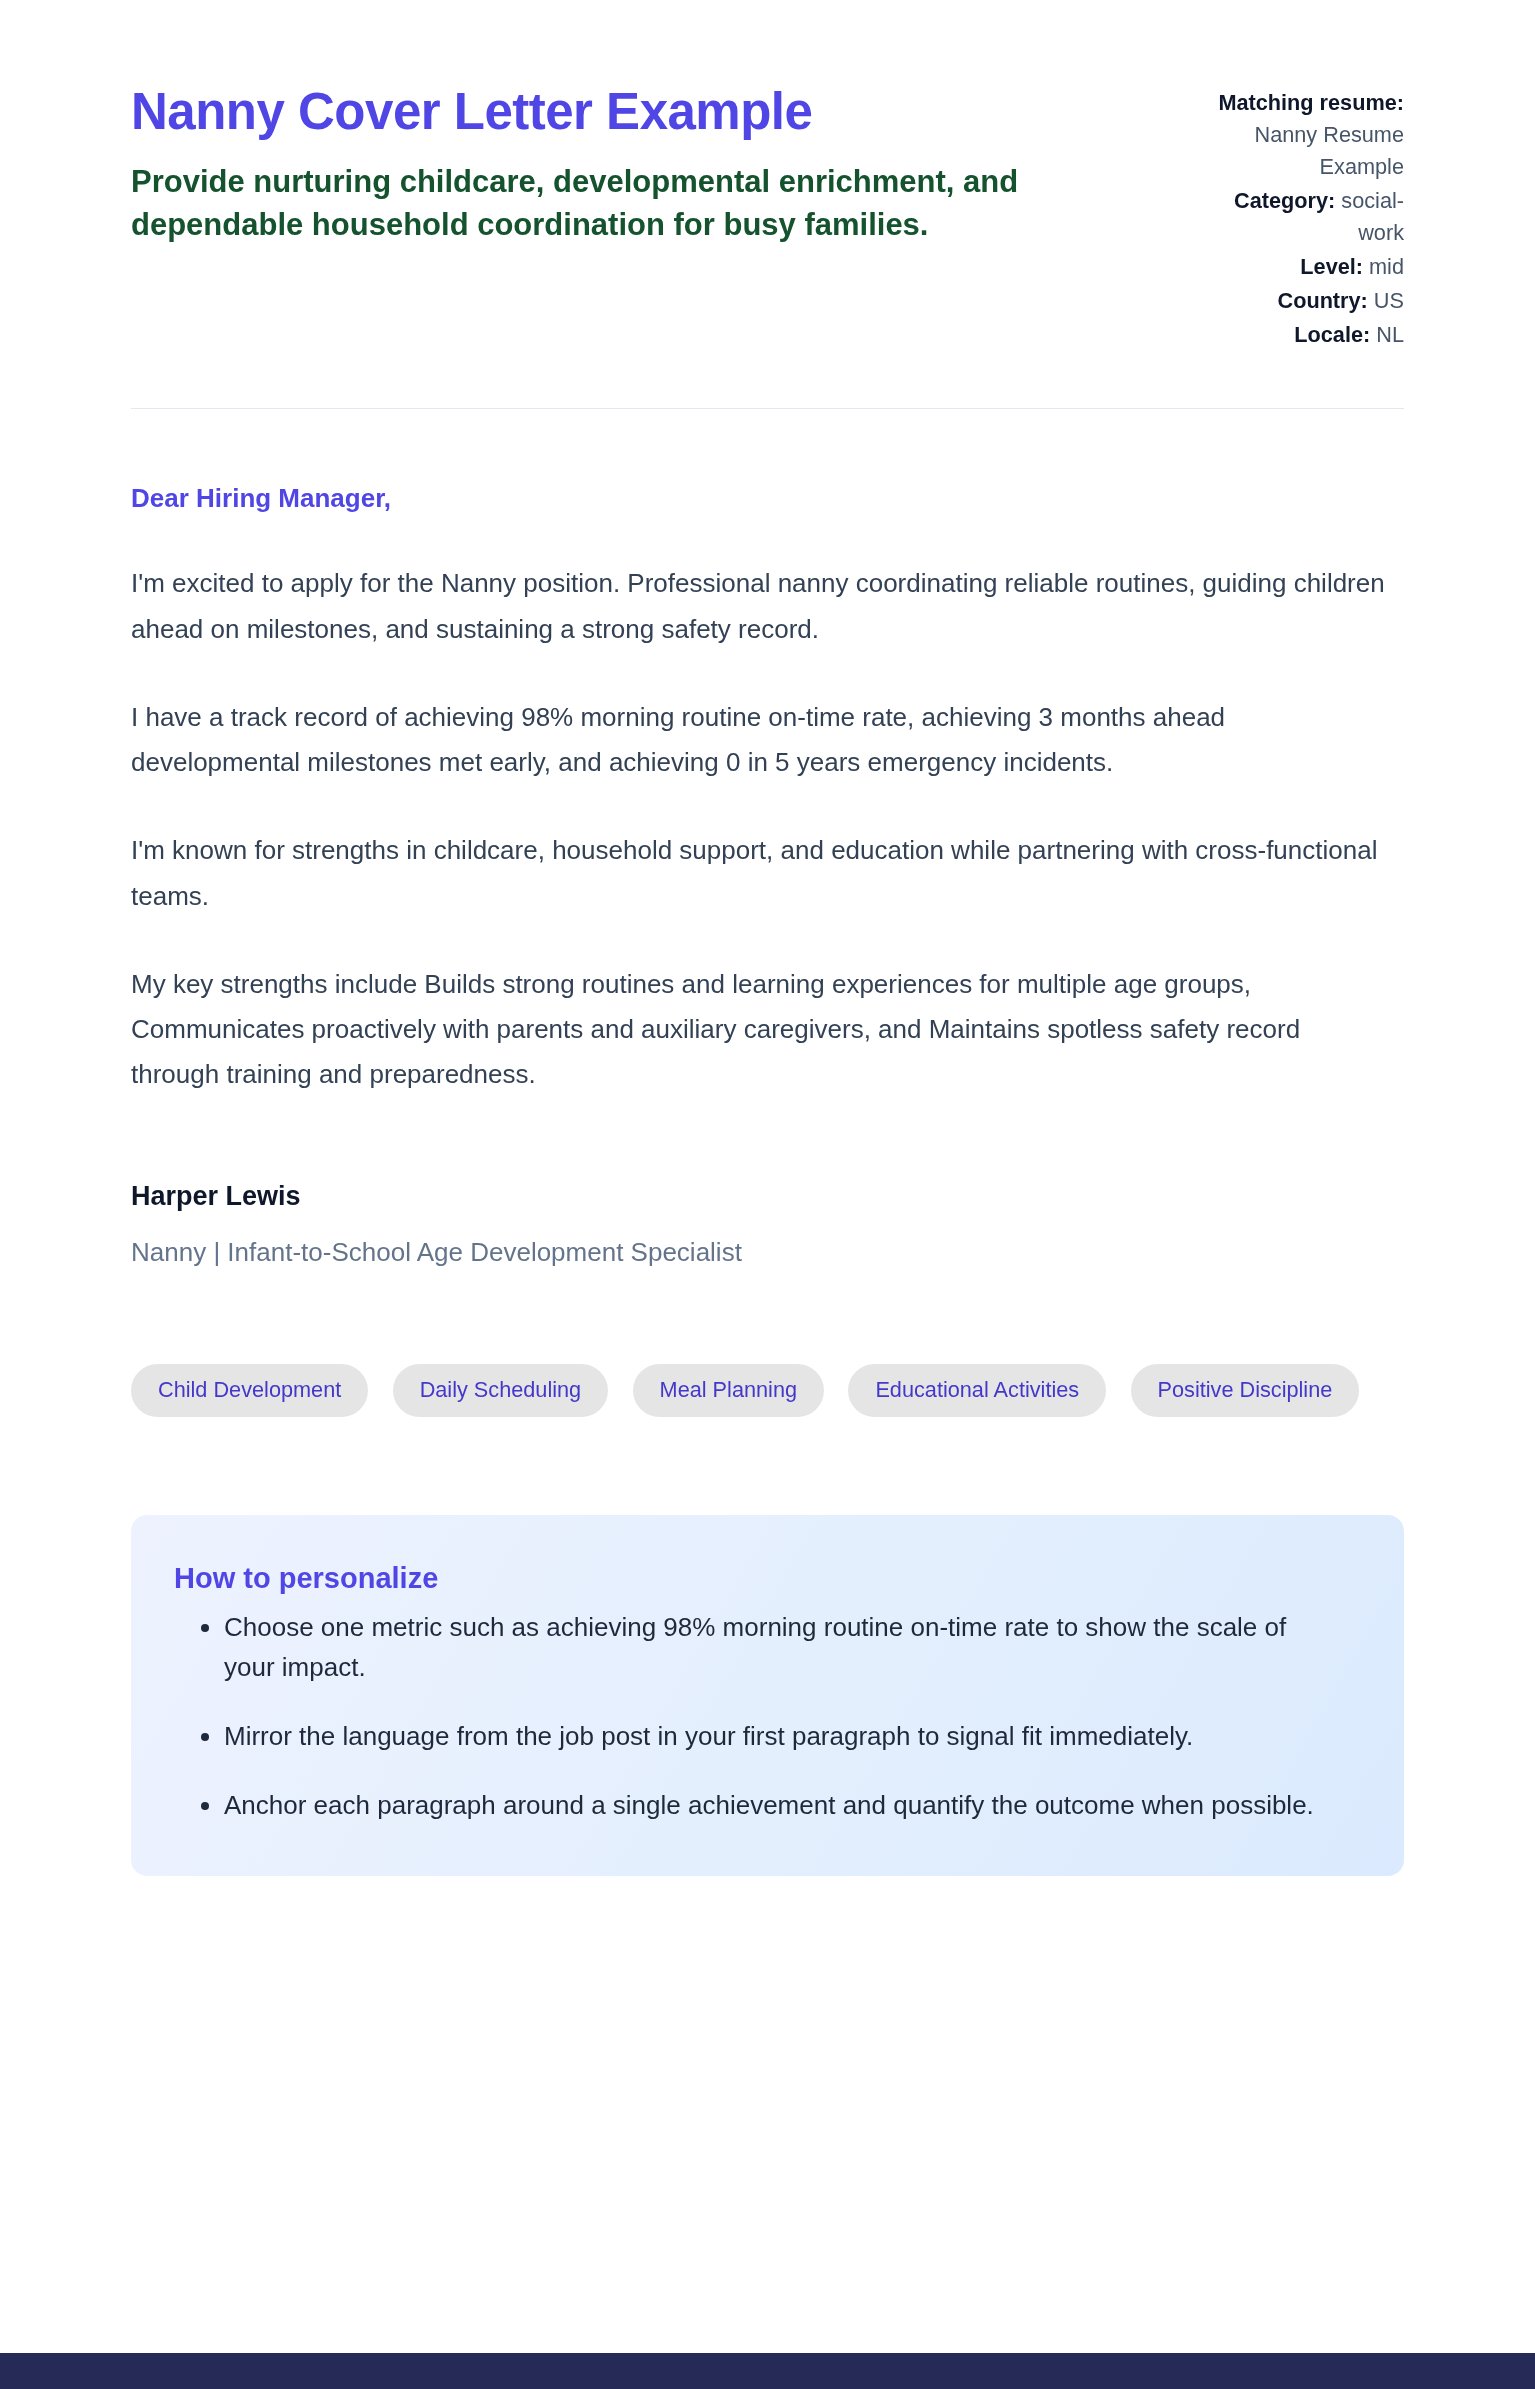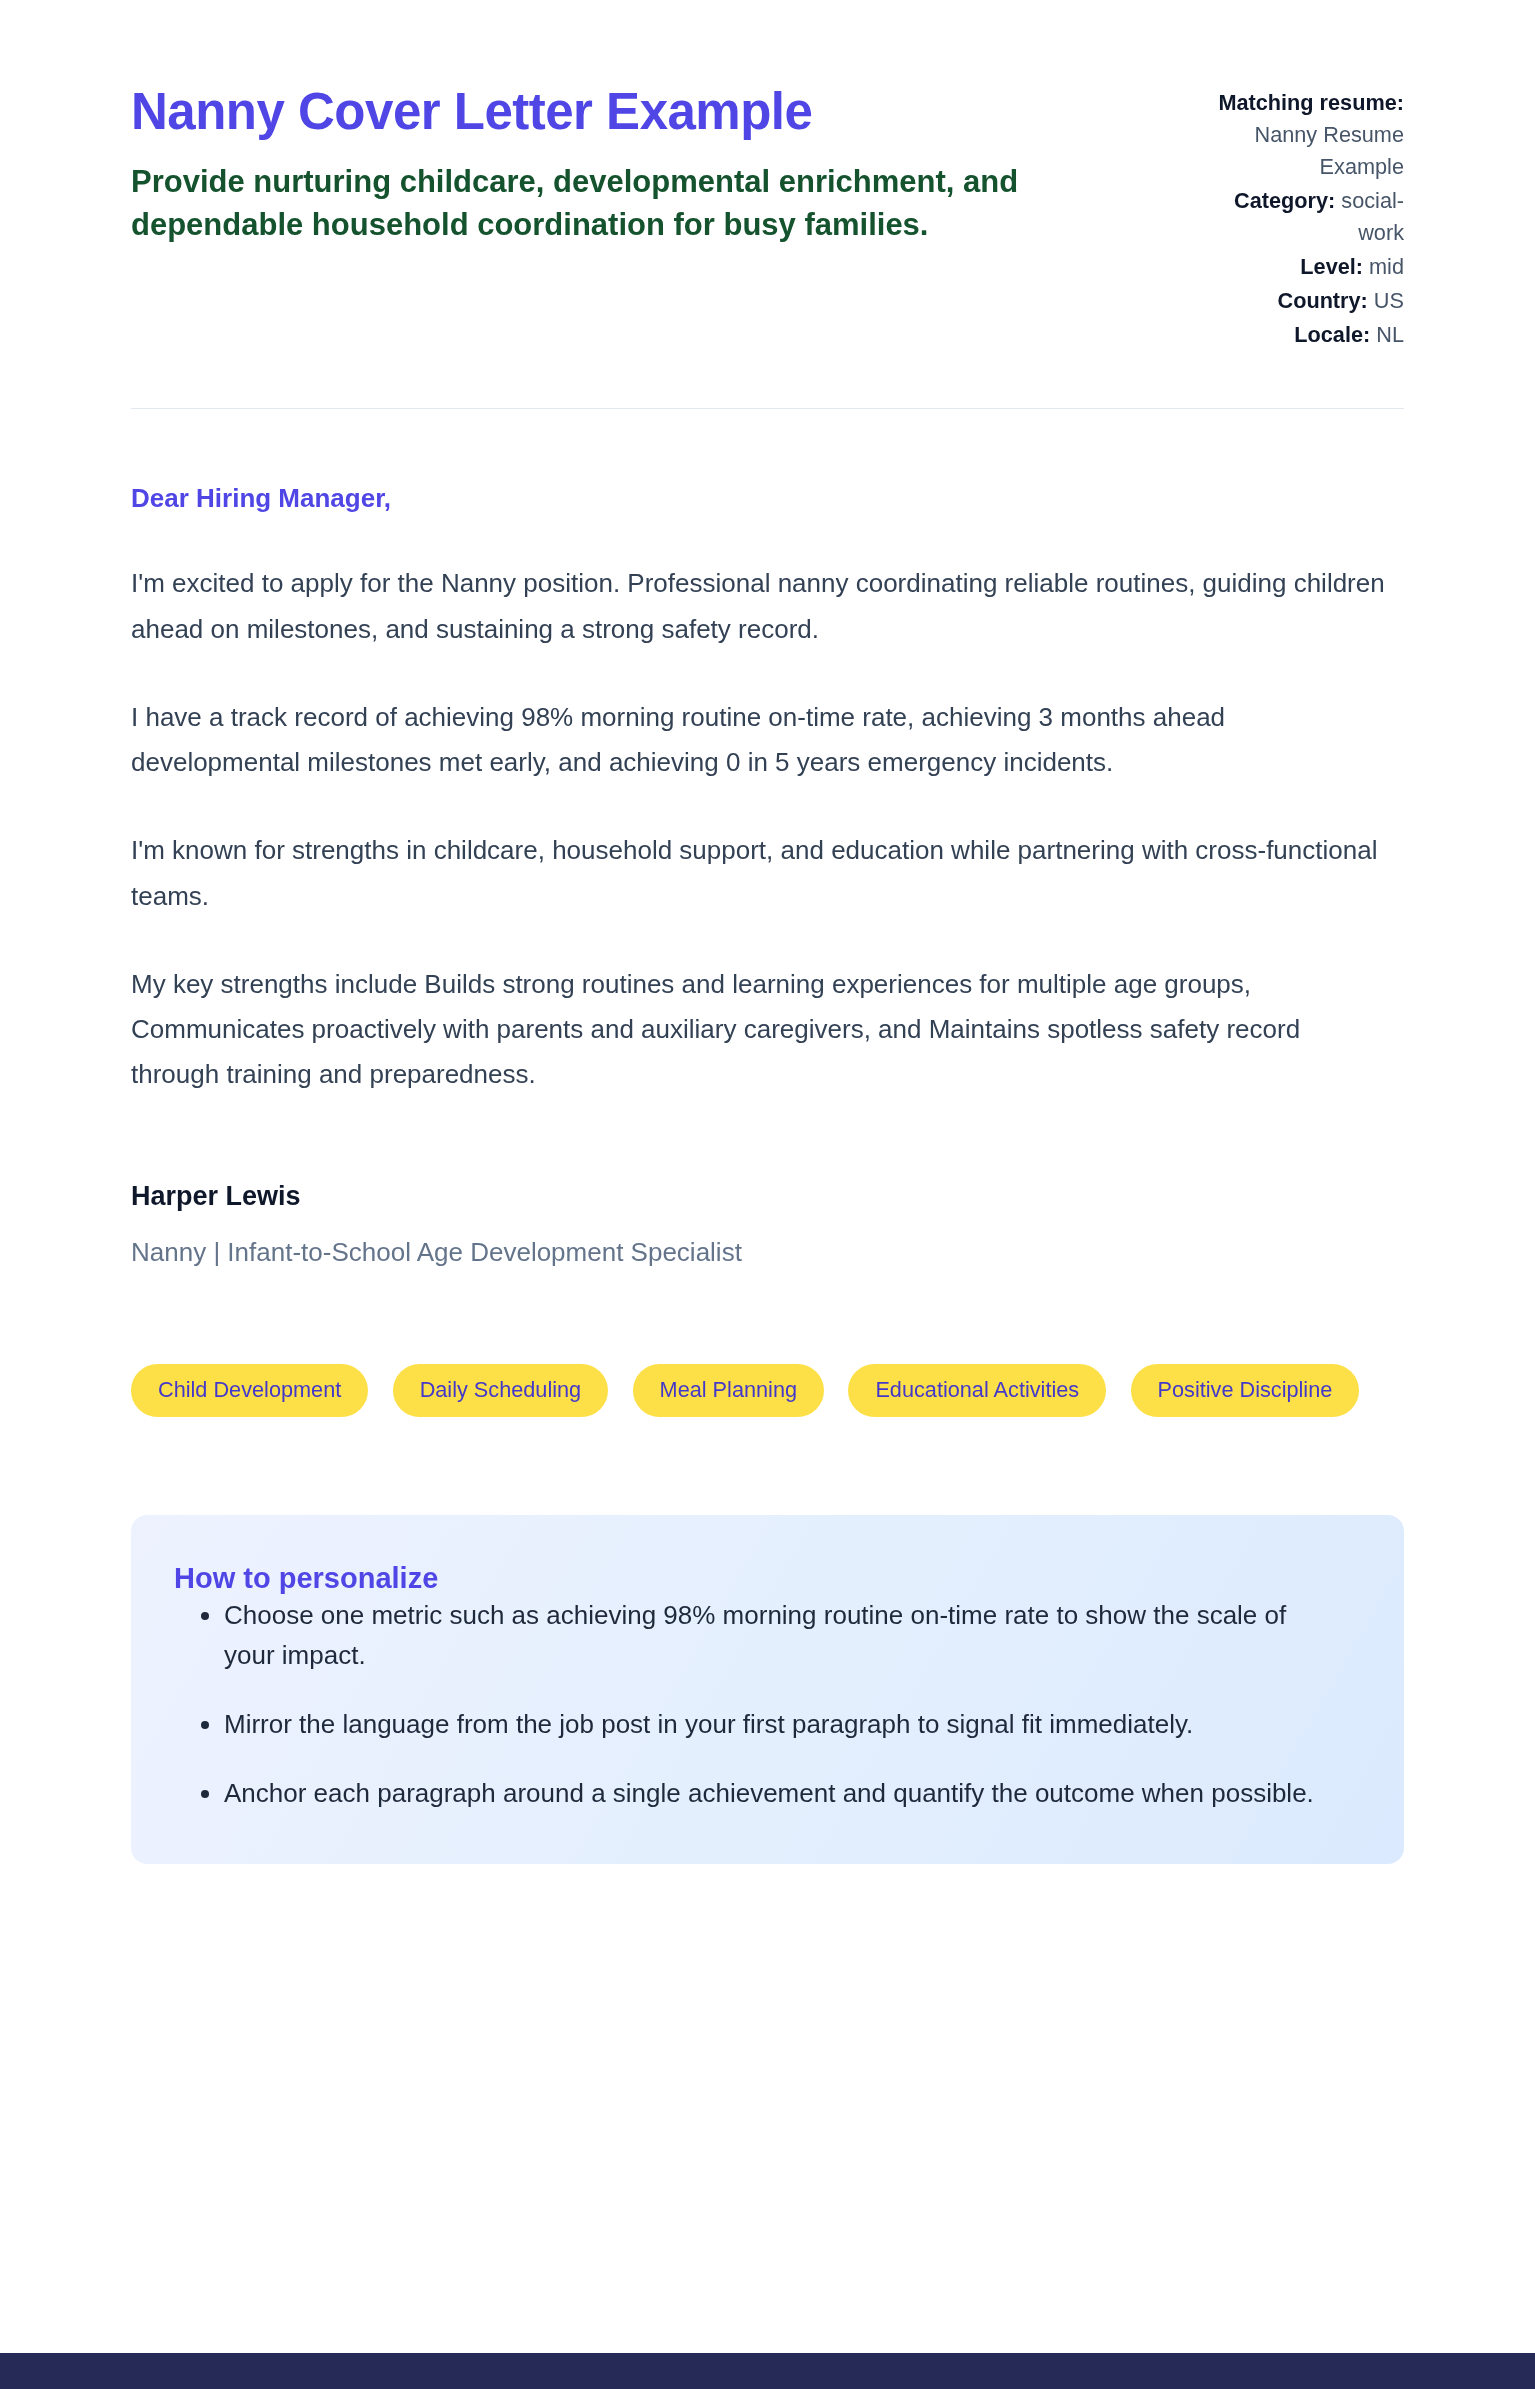--- a/index.html
+++ b/index.html
@@ -79,21 +79,21 @@
   .sig-title {
     margin-top: 25px;
     font-size: 26px;
     color: #64748b;
   }
 
   
   .tags { display: flex; flex-wrap: wrap; gap: 24.4px; margin-top: 96px; }
   .tag {
     display: inline-block;
-    background: #fde047;
+    background: #e5e5e5;
     color: #4338ca;
     font-size: 21.7px;
     padding: 13.5px 27px;
     border-radius: 902px;
     white-space: nowrap;
   }
 
   
   .personalize {
     margin-top: 98px;
@@ -106,20 +106,21 @@
     font-size: 29px;
     font-weight: 700;
   }
   .tips-list { padding-left: 50px; }
   .tips-list li {
     font-size: 26px;
     line-height: 1.55;
     color: #1e293b;
     margin-bottom: 29px;
     max-width: 1111px;
+    margin-top: 12px;
   }
   .tips-list li:last-child { margin-bottom: 0; }
 
   
   .footer-bar {
     flex-shrink: 0;
     margin-top: 63px;
     height: 36px;
     width: 100%;
     background: #262a56;

